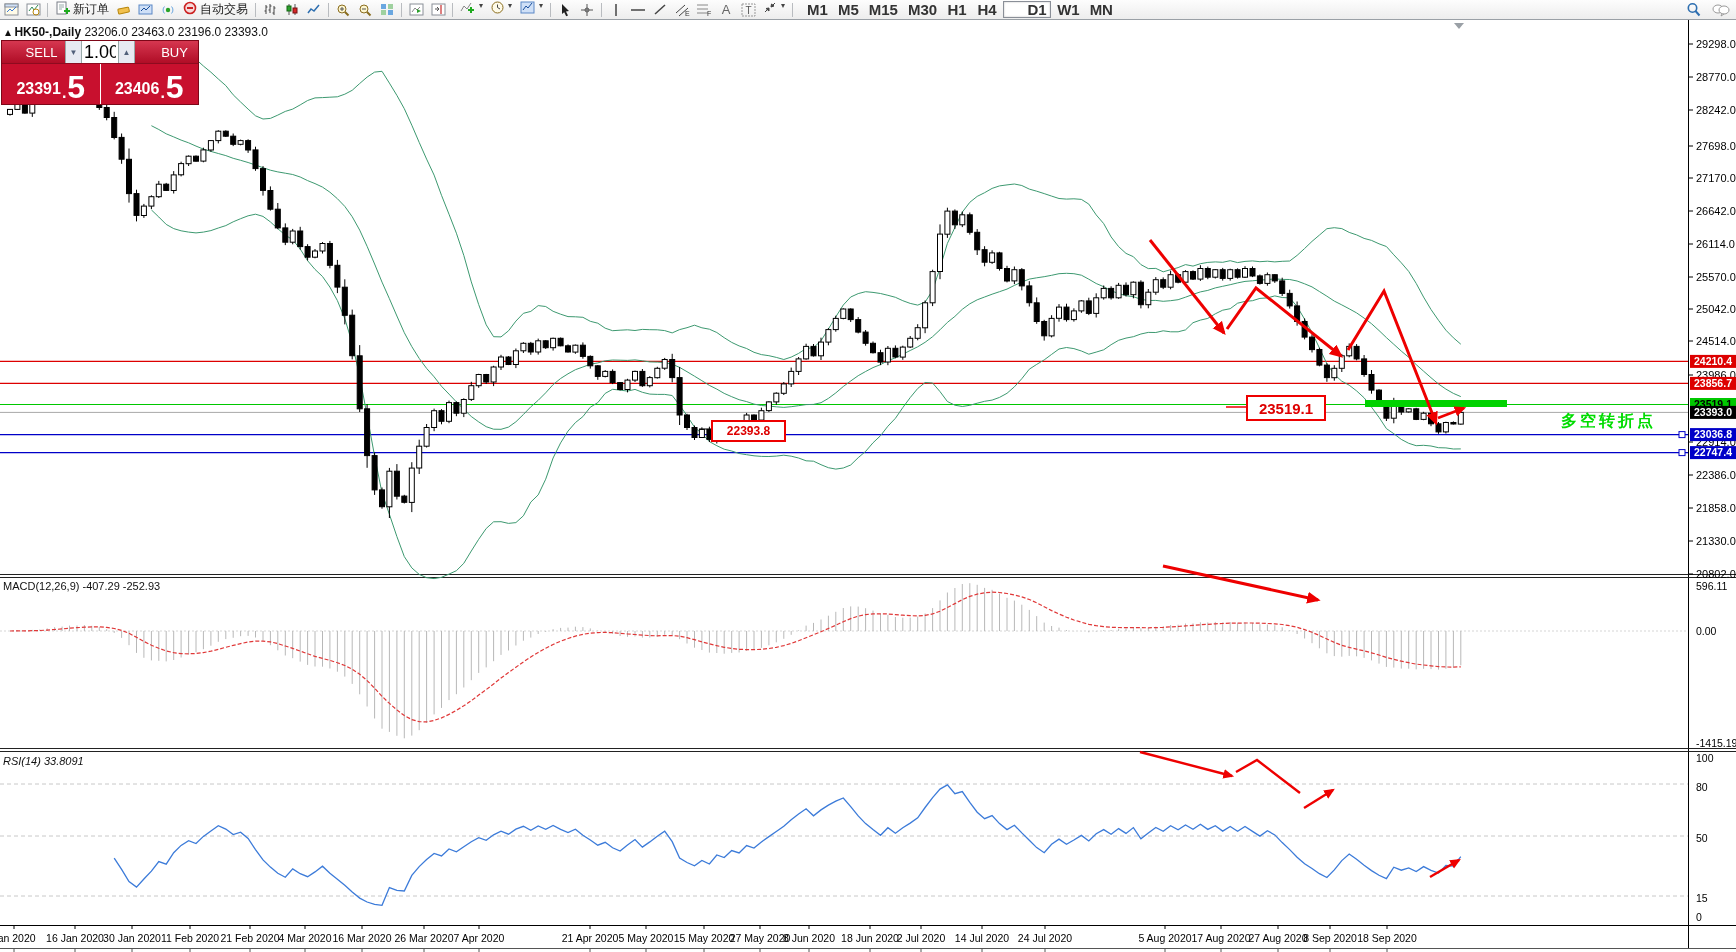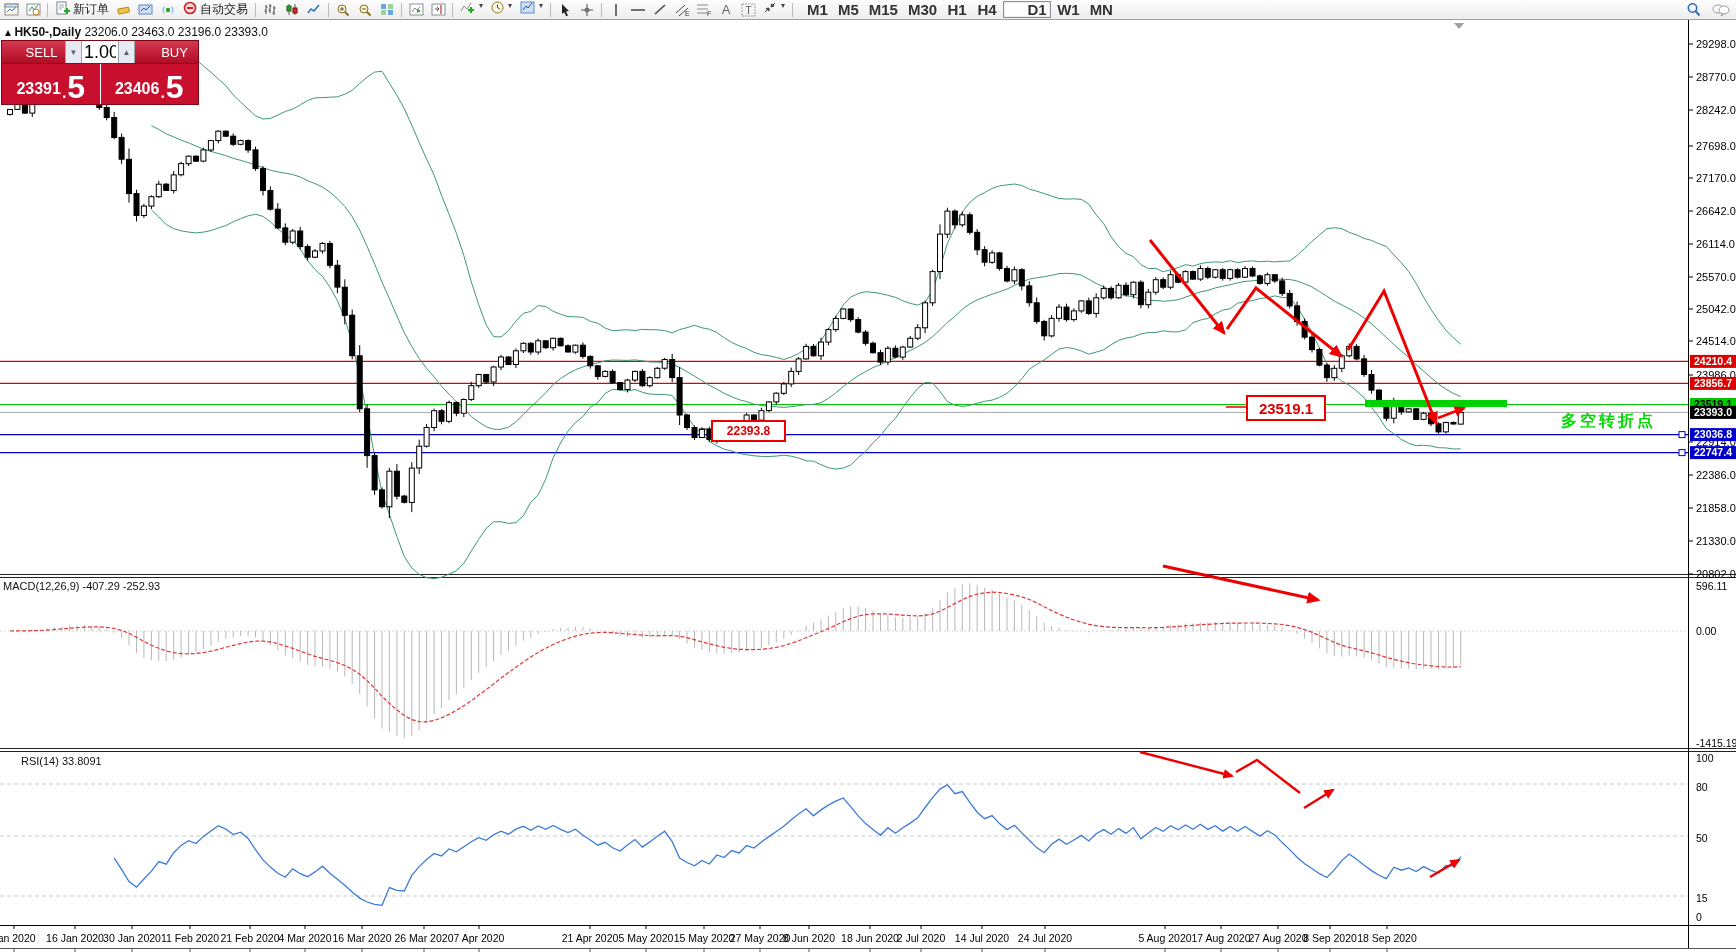--- a/index.html
+++ b/index.html
@@ -1070,20 +1070,20 @@
         </div>
         <div class="pricecell">
           <span class="pmain">23406</span>
             <span class="pdot">.</span>
             <span class="pbig">5</span>
         </div>
       </div>
     </div>
 
     <div class="ind-lbl" id="macd-lbl" style="left: 3px; top: 561px;">MACD(12,26,9) -407.29 -252.93</div>
-    <div class="ind-lbl" id="rsi-lbl" style="left: 21px; top: 736px;">RSI(14) 33.8091</div>
+    <div class="ind-lbl" id="rsi-lbl" style="left: 3px; top: 736px; font-style: italic;">RSI(14) 33.8091</div>
 
     <div class="ann-box" id="support-label" style="left: 1246px; top: 376px; width: 76px; height: 22px; font-size: 15px;">23519.1</div>
     <div class="ann-box" id="low-label" style="left: 711px; top: 401px; width: 71px; height: 18px; font-size: 12px;">22393.8</div>
     <div class="turn-txt" id="turn-text" style="left: 1513px; top: 392px; margin-left: 48px;">多空转折点</div>
     <div class="shift-mark" id="shift-mark" style="left: 1454px; top: 4px;"></div>
   </div>
 </div>
 
 </body></html>

